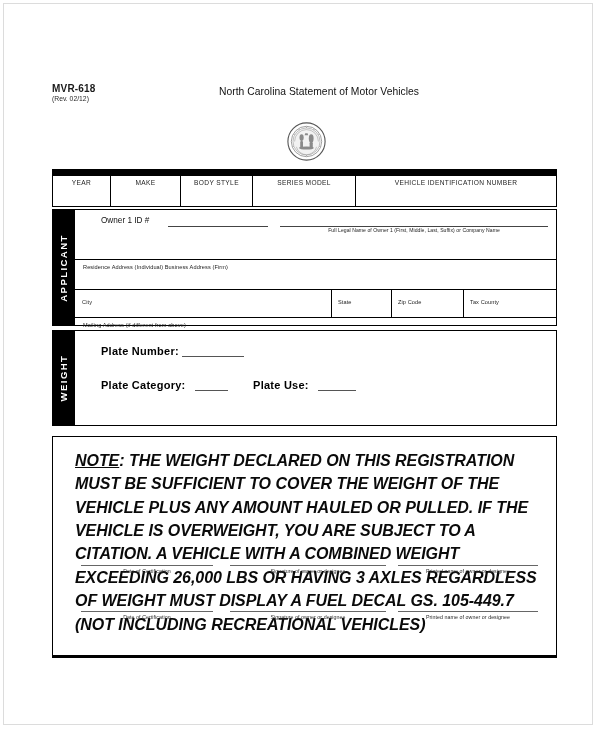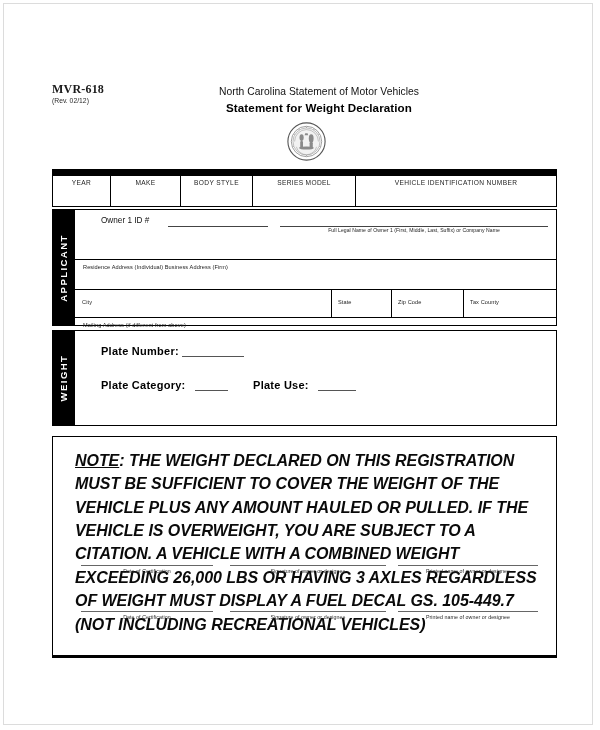--- a/index.html
+++ b/index.html
@@ -26,23 +26,23 @@
   }
 
   
   .formnum {
     position: absolute;
     left: 48px;
     top: 79px;
     line-height: 1.12;
   }
   .formnum .code {
-    font-family: Liberation Serif, serif;
+    font-family: Liberation Sans, sans-serif;
     font-weight: bold;
-    font-size: 12px;
+    font-size: 10px;
     letter-spacing: 0.2px;
     color: #1a1a1a;
   }
   .formnum .rev {
     font-size: 6.8px;
     color: #2a2a2a;
     margin-top: 1px;
   }
 
   
@@ -282,21 +282,20 @@
 
 <div class="page">
 
   <div class="formnum">
     <div class="code">MVR-618</div>
     <div class="rev">(Rev. 02/12)</div>
   </div>
 
   <div class="titleblock">
     <div class="title-line1">North Carolina Statement of Motor Vehicles</div>
-    <div class="title-line2">Statement for Weight Declaration</div>
   </div>
 
   <div class="seal">
     <svg width="39" height="39" viewBox="0 0 39 39" aria-hidden="true">
       <circle cx="19.5" cy="19.5" r="18.6" fill="#ffffff" stroke="#555" stroke-width="1.1"></circle>
       <circle cx="19.5" cy="19.5" r="15.2" fill="#ffffff" stroke="#777" stroke-width="0.7"></circle>
       <circle cx="19.5" cy="19.5" r="13.6" fill="#f2f2f2" stroke="#888" stroke-width="0.5"></circle>
       <g fill="#8a8a8a">
         <ellipse cx="14.6" cy="15.6" rx="2.1" ry="3.4"></ellipse>
         <ellipse cx="24.2" cy="16.4" rx="2.4" ry="4.2"></ellipse>

